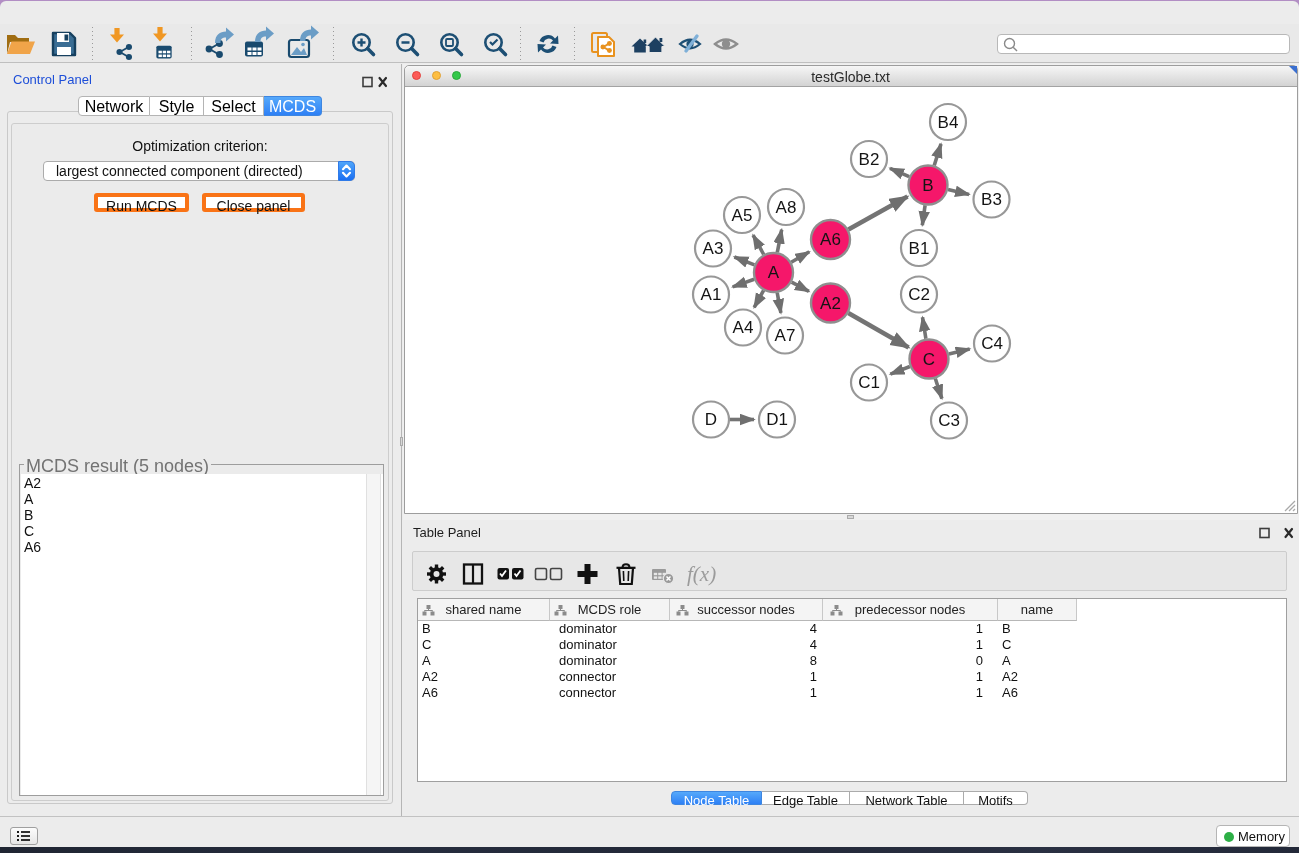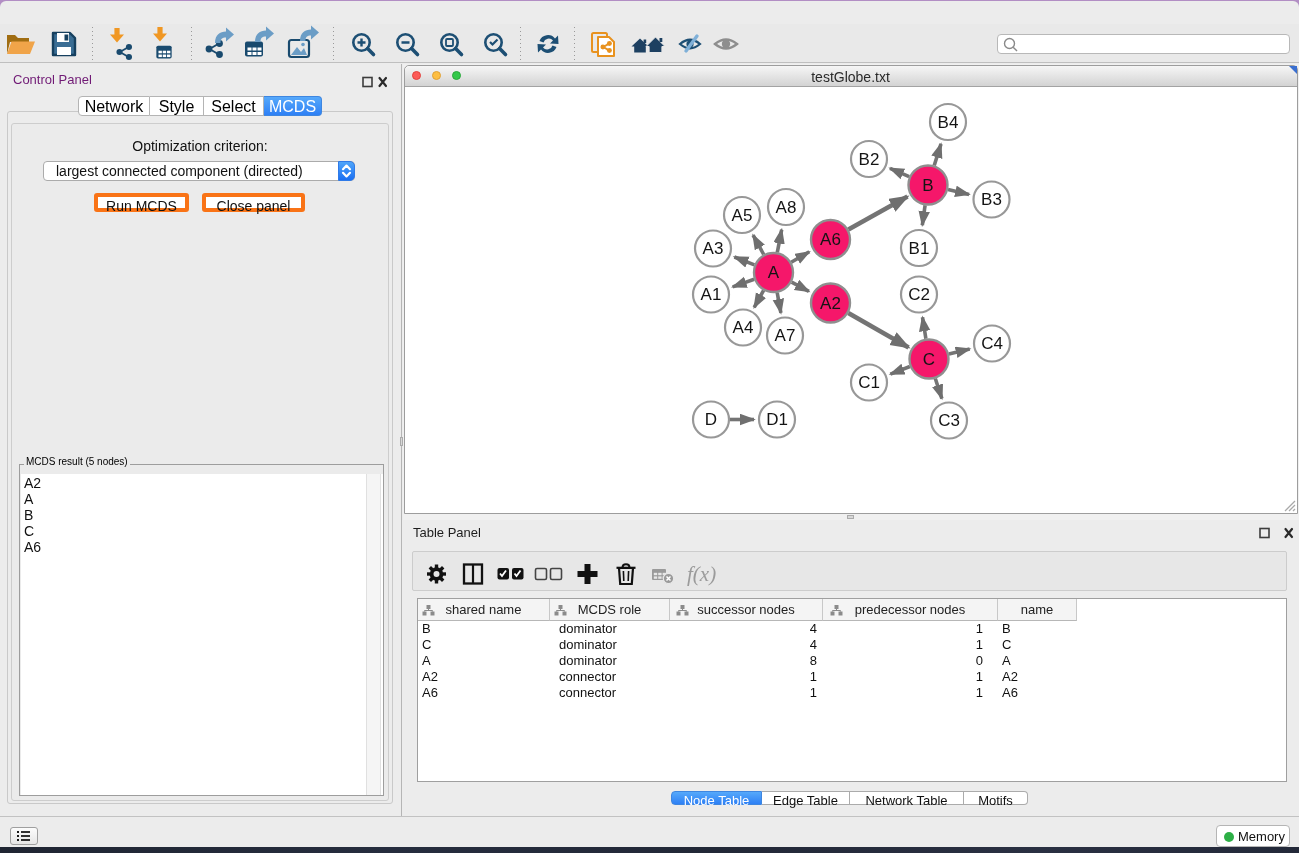--- a/index.html
+++ b/index.html
@@ -6,33 +6,33 @@
 #wall{position:absolute;left:0;top:0;width:1299px;height:10px;background:#b28ec4}
 #app{position:absolute;left:0;top:1px;width:1299px;height:846px;background:#ececec;border-radius:6px 6px 0 0;overflow:hidden}
 #titlebar{position:absolute;left:0;top:0;width:100%;height:22px;background:linear-gradient(#f8f8f8,#d2d2d2);border-bottom:1px solid #acacac}
 #titlebar .t{position:absolute;left:0;right:0;top:3.5px;text-align:center;font-size:13.5px;color:#404040}
 .tl{position:absolute;top:6.5px;width:9px;height:9px;border-radius:50%}
 #toolbar{position:absolute;left:0;top:23px;width:100%;height:39px;background:#e9e9e9;border-bottom:1px solid #bfbfbf}
 .sep{position:absolute;top:3px;height:33px;width:1px;background:repeating-linear-gradient(#9a9a9a 0 1.5px,transparent 1.5px 4px)}
 #search{position:absolute;left:997px;top:33px;width:293px;height:20px;background:#fff;border:1px solid #b8b8b8;border-radius:4px}
 
 #cp{position:absolute;left:0;top:63px;width:402px;height:752px;background:#ececec;border-right:1px solid #b5b5b5}
-#cp .hdr{position:absolute;left:13px;top:8px;font-size:13px;color:#701a75}
+#cp .hdr{position:absolute;left:13px;top:8px;font-size:13px;color:#1d4ed8}
 .winbtn{position:absolute;top:12px}
 .tab{position:absolute;top:32px;height:20px;z-index:2;background:#fff;border:1px solid #b4b4b4;border-left:none;text-align:center;line-height:19px}
 .tab.first{border-left:1px solid #b4b4b4;border-radius:4px 0 0 4px}
 .tab.sel{background:linear-gradient(#56a9fb,#2e80f5);color:#fff;border-color:#3e86e0;border-radius:0 4px 4px 0}
 #cpouter{position:absolute;left:7px;top:47px;width:386px;height:693px;background:#ececec;border:1px solid #c9c9c9;border-radius:3px}
 #cpinner{position:absolute;left:3px;top:11px;width:378px;height:678px;background:#ebebeb;border:1px solid #cdcdcd;border-radius:3px}
 #optlabel{position:absolute;left:0;width:100%;top:14px;text-align:center;font-size:14px;color:#111}
 #dd{position:absolute;left:31px;top:37px;width:312px;height:20px;background:#fff;border:1px solid #ababab;border-radius:4px;font-size:14px;color:#111;line-height:19px;padding-left:12px}
 #ddbtn{position:absolute;right:-1px;top:-1px;width:17px;height:20px;border-radius:0 5px 5px 0;background:linear-gradient(#4fa5fa,#1a6ff2);border:1px solid #2f7ae8}
 .btn{position:absolute;top:69px;height:19px;background:#fff;border:4px solid #f97316;border-radius:3px;font-size:14px;color:#111;text-align:center;line-height:18px}
 #fieldset{position:absolute;left:7px;top:340px;width:365px;height:332px;border:1px solid #9d9d9d}
-#fieldlegend{position:absolute;left:4px;top:-9px;background:#ebebeb;padding:0 2px;font-size:10px;color:#000000}
+#fieldlegend{position:absolute;left:4px;top:-9px;background:#ebebeb;padding:0 2px;font-size:18px;color:#737373}
 #mlist{position:absolute;left:1px;top:9px;width:362px;height:321px;background:#fff;font-size:14px;color:#111;line-height:16px;padding:1px 0 0 3px}
 #msb{position:absolute;right:2px;top:9px;width:15px;height:321px;background:#f5f5f5;border-left:1px solid #e0e0e0;border-right:1px solid #e0e0e0}
 
 #mdi{position:absolute;left:403px;top:63px;width:896px;height:752px;background:#f0f0f0}
 #netwin{position:absolute;left:0.5px;top:0.5px;width:894px;height:449px;background:#fff;border:1px solid #9d9d9d;border-radius:5px 5px 0 0}
 #nettb{position:absolute;left:0;top:0;width:100%;height:21px;background:linear-gradient(#f6f6f6,#d3d3d3);border-bottom:1px solid #a3a3a3;border-radius:5px 5px 0 0}
 #nettb .t{position:absolute;left:0;right:0;top:3px;text-align:center;font-size:14px;color:#2a2a2a}
 #graph{position:absolute;left:0;top:22px}
 
 #tp{position:absolute;left:0;top:456px;width:896px;height:296px;background:#ececec}

